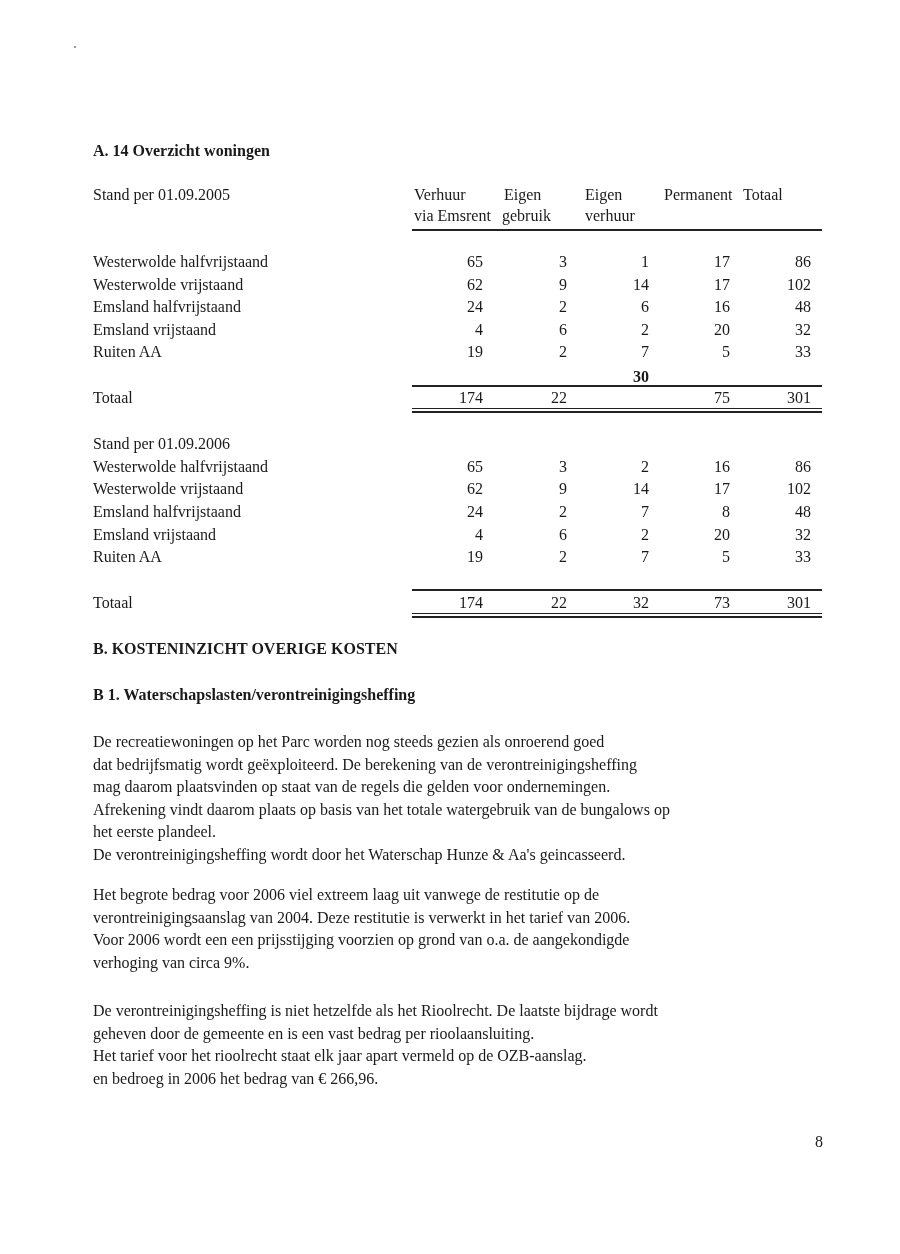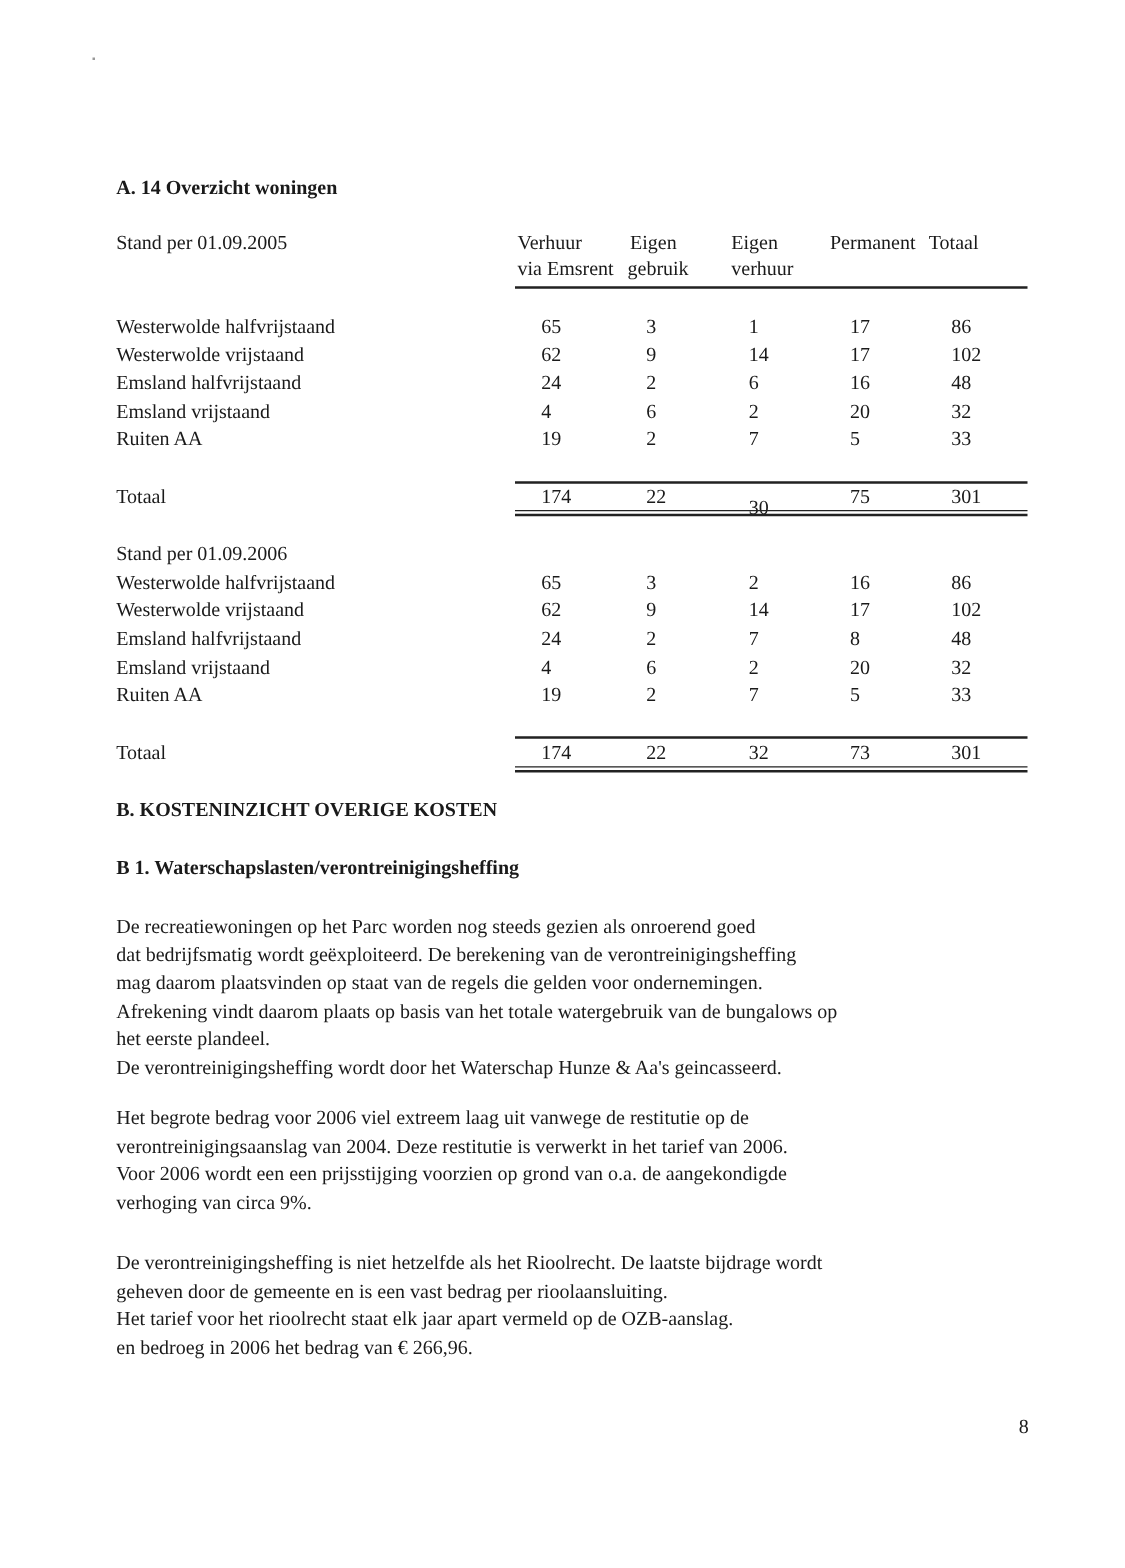--- a/index.html
+++ b/index.html
@@ -1,20 +1,20 @@
 <!DOCTYPE html>
 <html><head>
 <meta charset="utf-8">
 <style>
   html, body { margin: 0; padding: 0; background: #ffffff; }
   body { width: 900px; height: 1254px; position: relative; overflow: hidden;
          font-family: "Liberation Serif", "DejaVu Serif", serif; color: #1a1a1a; font-size: 16px; }
   .abs { position: absolute; white-space: nowrap; }
   .bold { font-weight: bold; text-align: center; }
-  .num { position: absolute; width: 50px; text-align: left; }
+  .num { position: absolute; width: 50px; text-align: right; }
   .c1 { left: 433px; } .c2 { left: 517px; } .c3 { left: 599px; } .c4 { left: 680px; } .c5 { left: 761px; }
   .rule { position: absolute; left: 412px; width: 410px; background: #222; }
   .para { position: absolute; left: 93px; width: 700px; line-height: 22.5px; }
   .para span { display: block; white-space: nowrap; }
   .speck { position: absolute; width: 2px; height: 2px; background: #999; }
 </style>
 </head>
 <body>
 
 <div class="speck" style="left:74px;top:46px;"></div>
@@ -76,21 +76,21 @@
     <div class="num c4" style="top:343px;">5</div>
     <div class="num c5" style="top:343px;">33</div>
   </div>
 </div>
 
 <div class="rule" style="top:385px;height:2px;"></div>
 <div>
   <div class="abs" style="left:93px;top:389px;">Totaal</div>
   <div class="num c1" style="top:389px;">174</div>
   <div class="num c2" style="top:389px;">22</div>
-  <div class="num c3" style="top:398px;">30</div>
+  <div class="num c3" style="top:368px;font-weight:bold;">30</div>
   <div class="num c4" style="top:389px;">75</div>
   <div class="num c5" style="top:389px;">301</div>
 </div>
 <div class="rule" style="top:408px;height:1px;"></div>
 <div class="rule" style="top:411px;height:2px;"></div>
 
 <div class="abs" style="left:93px;top:435px;">Stand per 01.09.2006</div>
 <div>
   <div>
     <div class="abs" style="left:93px;top:458px;">Westerwolde halfvrijstaand</div>

